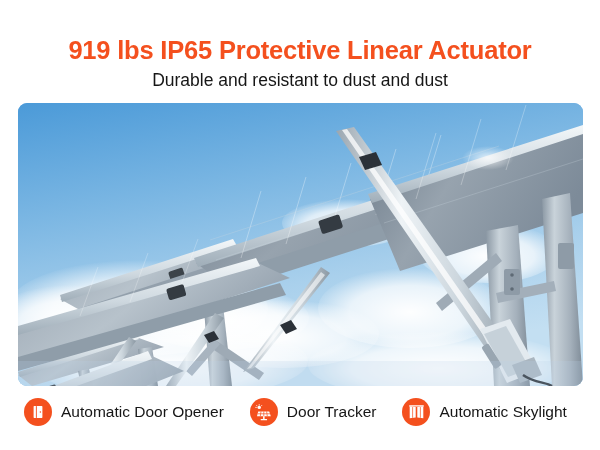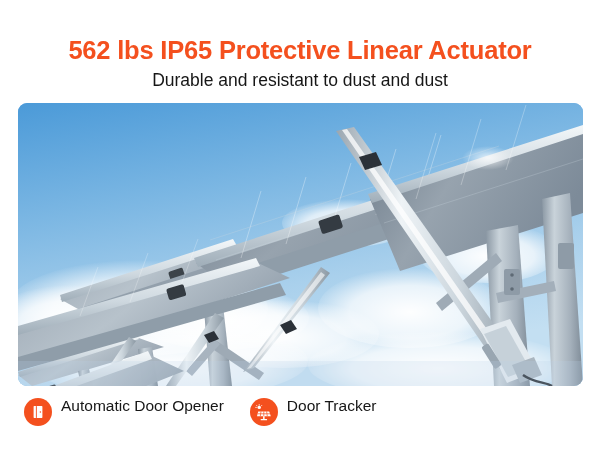--- a/index.html
+++ b/index.html
@@ -70,20 +70,21 @@
     display: flex;
     flex-direction: row;
     align-items: center;
     justify-content: flex-start;
     padding-left: 24px;
     box-sizing: border-box;
   }
   .feature {
     display: flex;
     flex-direction: row;
+    align-items: center;
   }
   .feature + .feature {
     margin-left: 26px;
   }
   .feature-icon {
     width: 28px;
     height: 28px;
     border-radius: 50%;
     background: #F4501E;
     display: flex;
@@ -99,21 +100,21 @@
     white-space: nowrap;
     line-height: 1;
   }
 </style>
 </head>
 <body>
 
 <div class="banner">
 
   <div class="header">
-    <div class="headline">562 lbs IP65 Protective Linear Actuator</div>
+    <div class="headline">919 lbs IP65 Protective Linear Actuator</div>
     <div class="subhead">Durable and resistant to dust and dust</div>
   </div>
 
   <div class="hero">
     <svg viewBox="0 0 565 283" preserveAspectRatio="xMidYMid slice">
       <defs>
         <linearGradient id="skyGrad" x1="0" y1="0" x2="0.35" y2="1">
           <stop offset="0%" stop-color="#4b9ad8"></stop>
           <stop offset="38%" stop-color="#7cb7e3"></stop>
           <stop offset="72%" stop-color="#a9d0ec"></stop>
@@ -329,15 +330,27 @@
             <line x1="11.6" y1="7.4" x2="12.3" y2="12.2"></line>
             <line x1="2.7" y1="9.8" x2="15.0" y2="9.8"></line>
           </g>
           <rect x="8.1" y="12.2" width="1.5" height="3.2" fill="#ffffff"></rect>
           <rect x="5.6" y="15.0" width="6.5" height="1.2" rx="0.5" fill="#ffffff"></rect>
         </svg>
       </span>
       <span class="feature-label">Door Tracker</span>
     </div>
 
+    <div class="feature">
+      <span class="feature-icon">
+        <svg width="17" height="16" viewBox="0 0 17 16" aria-hidden="true">
+          <path d="M1.7 2.2 L7.7 3.1 L7.7 13.4 L1.7 14.3 Z" fill="#ffffff"></path>
+          <path d="M15.3 2.2 L9.3 3.1 L9.3 13.4 L15.3 14.3 Z" fill="#ffffff"></path>
+          <rect x="1.1" y="1.3" width="14.8" height="1.3" rx="0.5" fill="#ffffff"></rect>
+          <line x1="4.6" y1="3.1" x2="4.6" y2="13.8" stroke="#F4501E" stroke-width="0.7"></line>
+          <line x1="12.4" y1="3.1" x2="12.4" y2="13.8" stroke="#F4501E" stroke-width="0.7"></line>
+        </svg>
+      </span>
+      <span class="feature-label">Automatic Skylight</span>
+    </div>
 
   </div>
 </div>
 
 </body></html>

